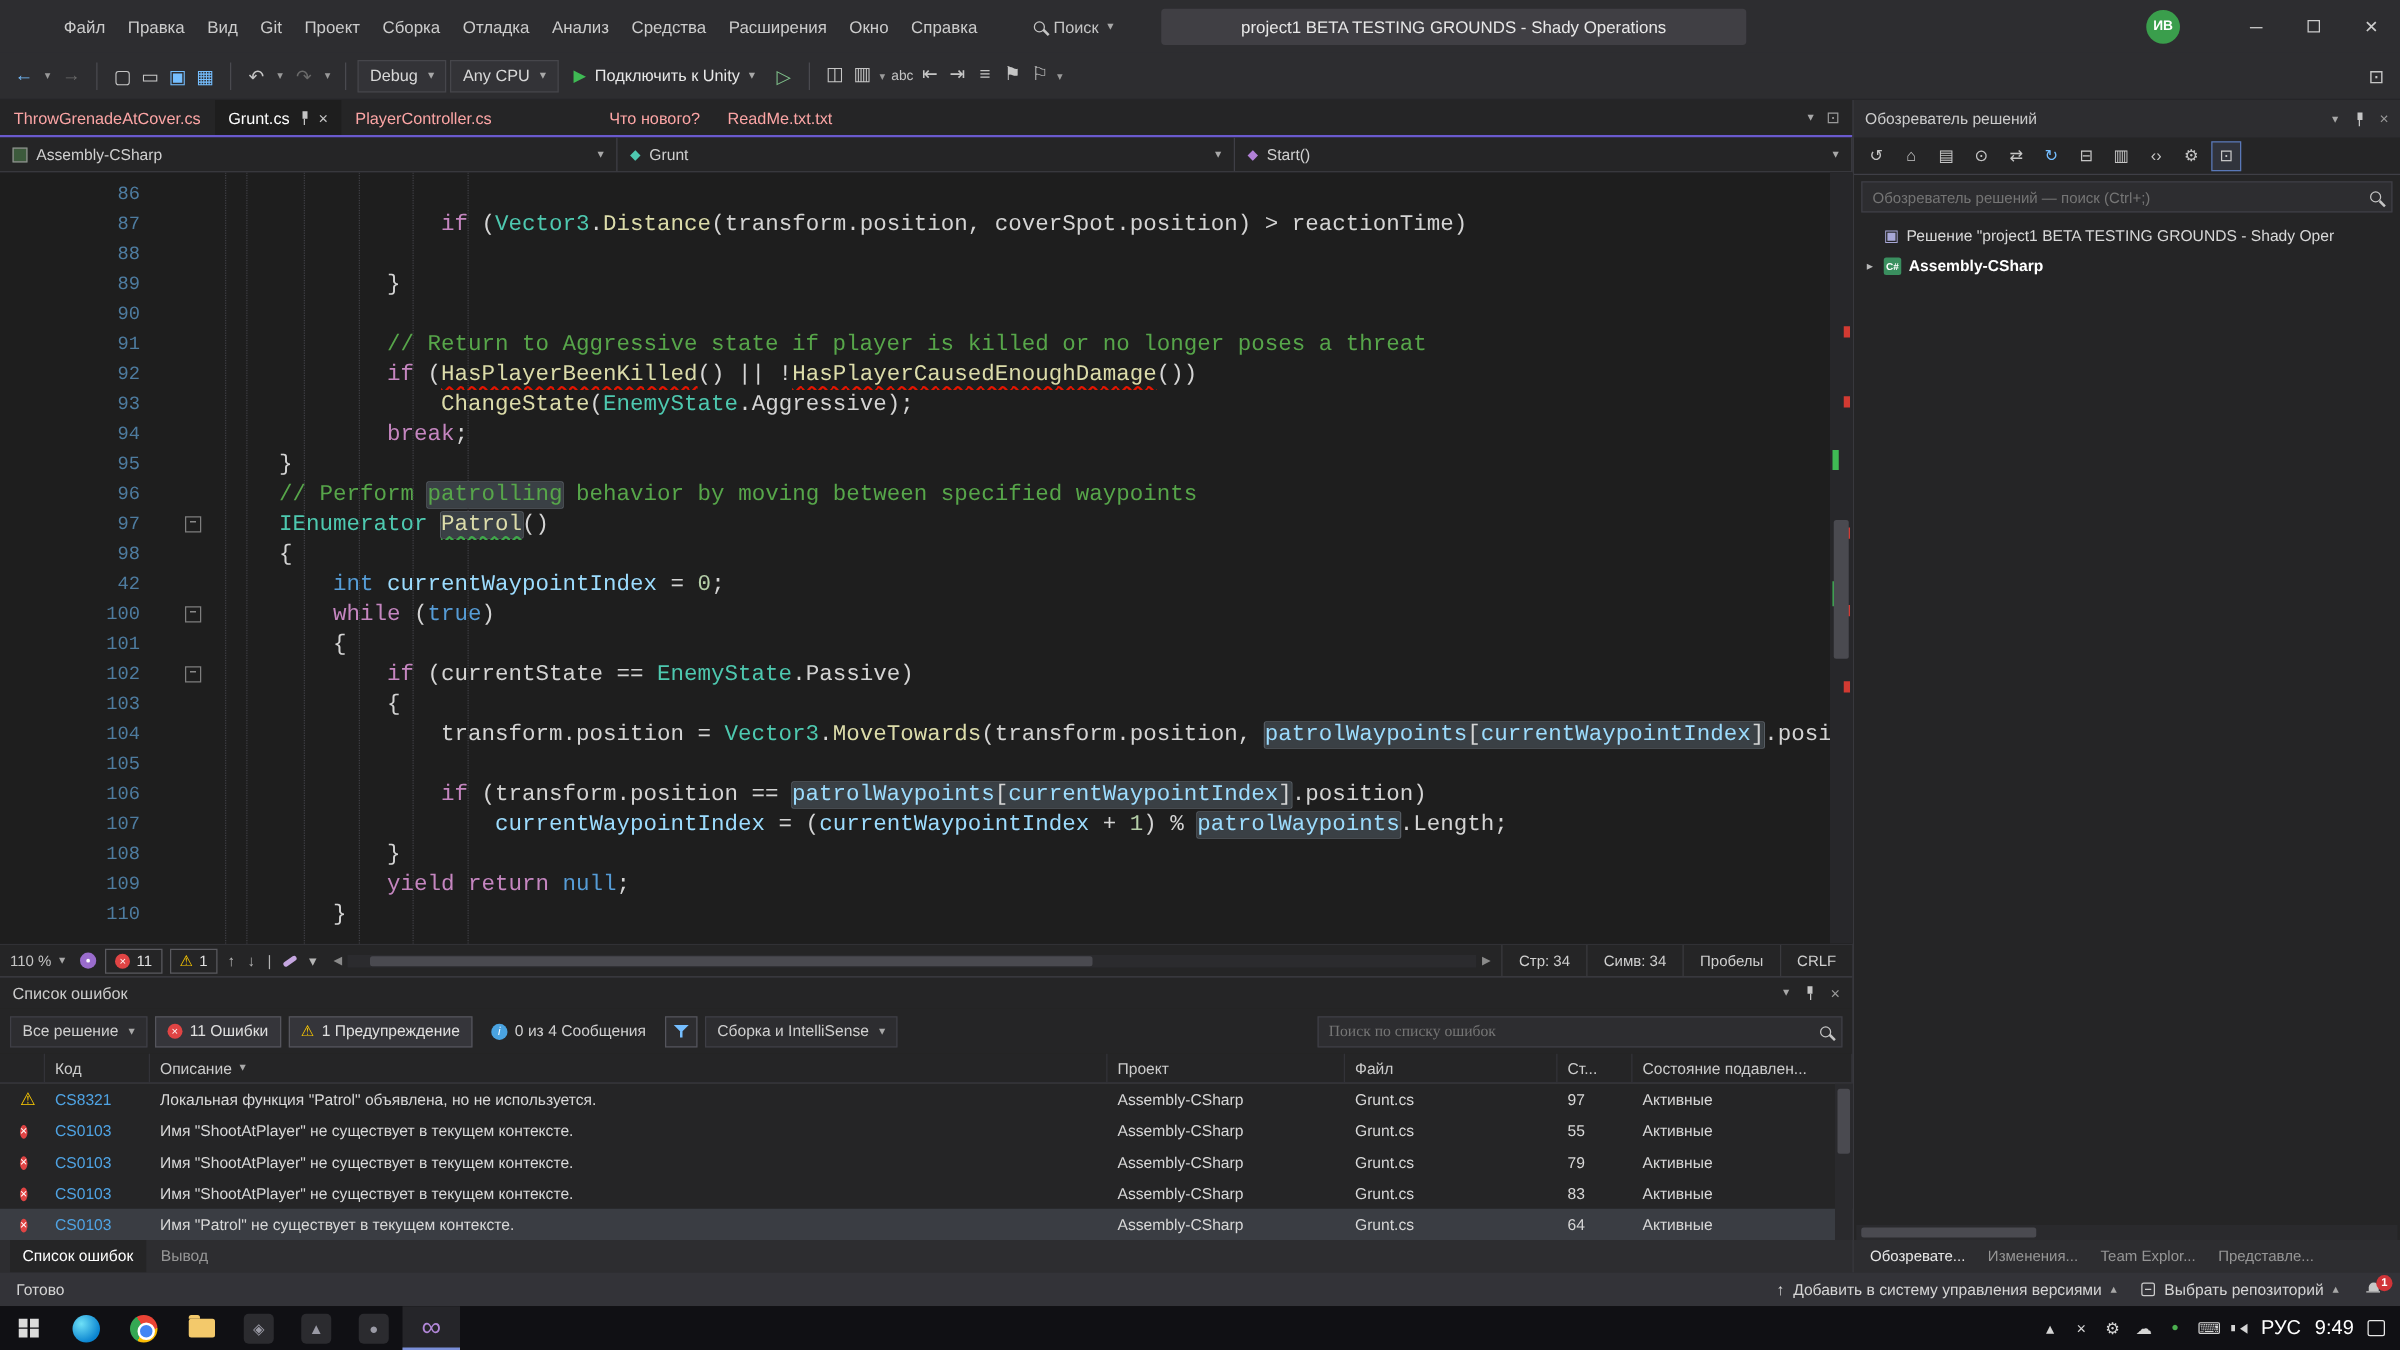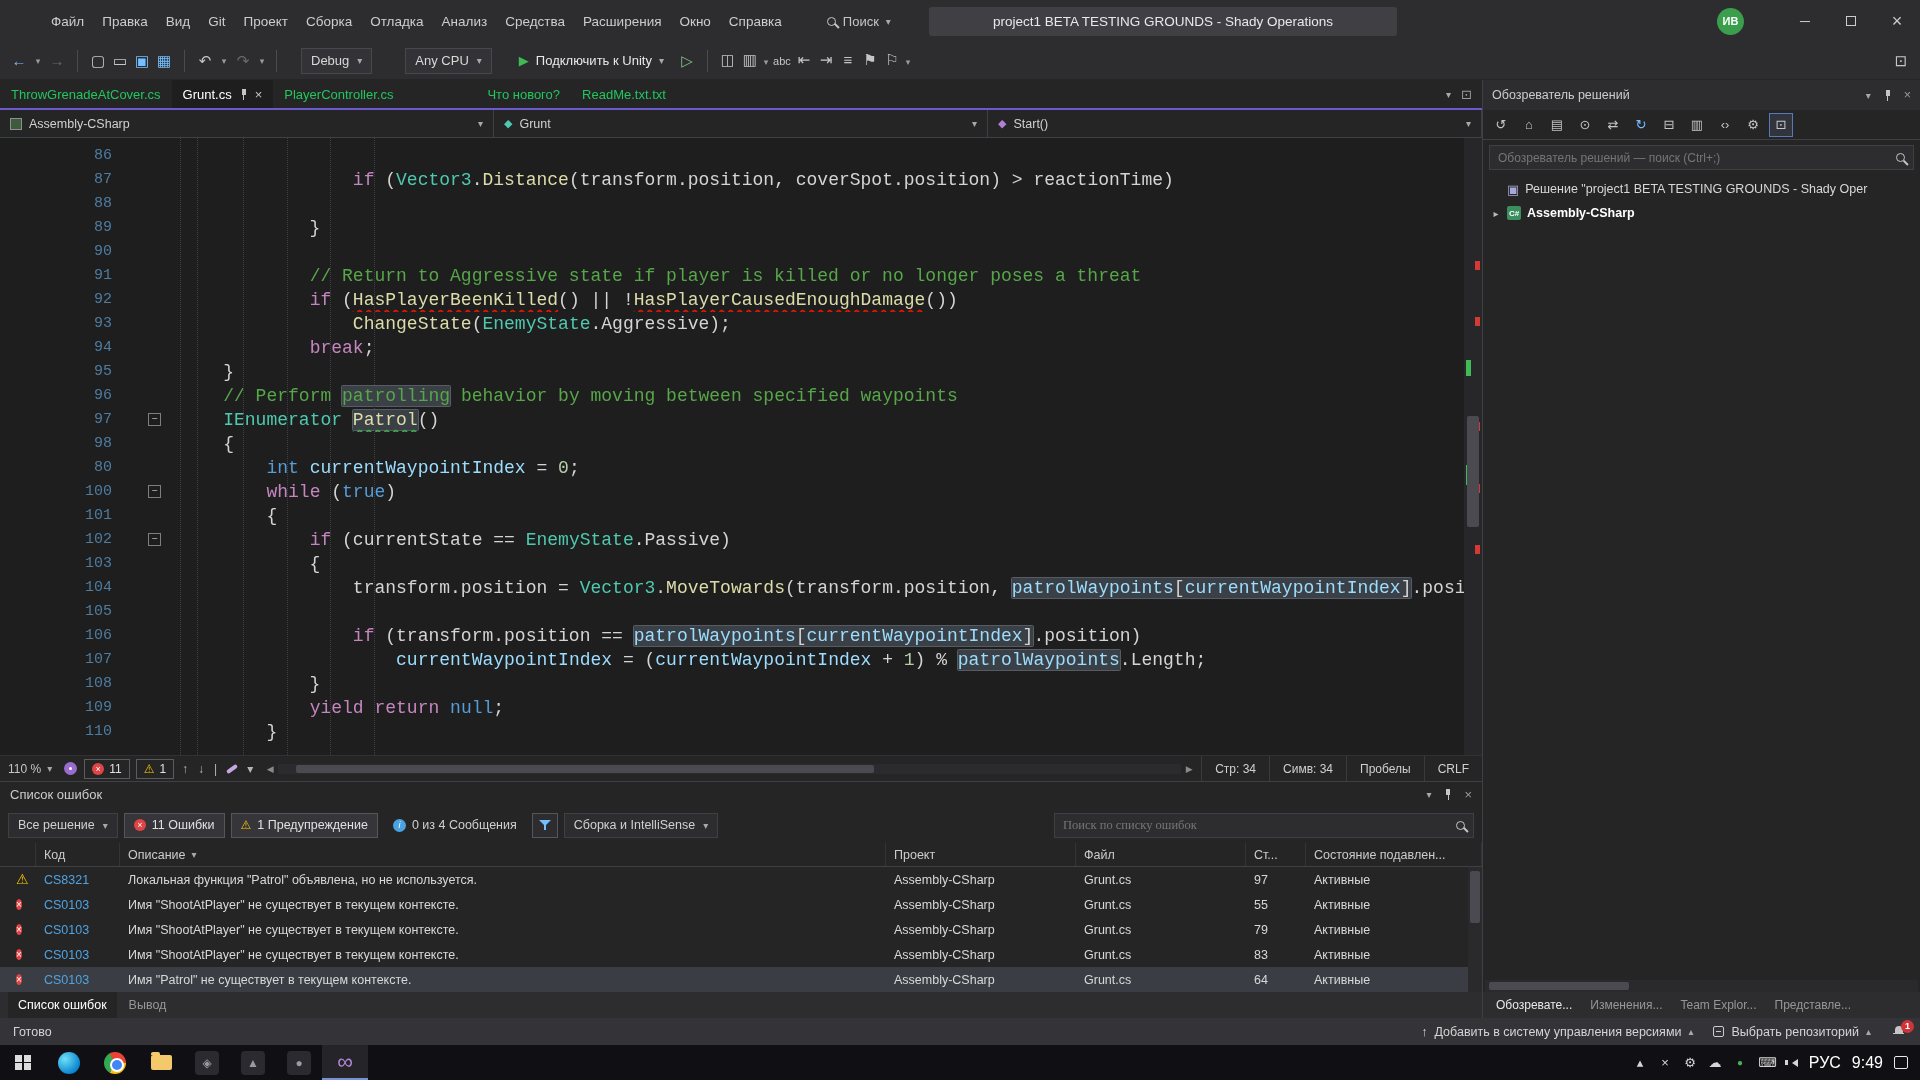--- a/index.html
+++ b/index.html
@@ -33,33 +33,33 @@
 
   
   .toolbar{height:38px;background:var(--chrome_bg);display:flex;align-items:center;padding:0 8px;gap:3px;flex:none;border-bottom:1px solid #252528}
   .tbi{min-width:22px;height:26px;display:inline-flex;align-items:center;justify-content:center;color:#c5c5c5;font-size:15px;padding:0 2px}
   .tbi.blue{color:#75beff}
   .tbi.dim{color:#6a6a6a}
   .tbi.chev-sm{min-width:10px;font-size:9px;color:#9a9a9a}
   .tbi.spell{font-size:11px;letter-spacing:0;color:#c5c5c5}
   .tb-sep{width:1px;height:22px;background:#4a4a4f;margin:0 6px}
   .combo{height:26px;background:#333337;border:1px solid #46464b;display:flex;align-items:center;gap:8px;
-    padding:0 9px;color:#d8d8d8;font-size:13px;margin:0 15px}
+    padding:0 9px;color:#d8d8d8;font-size:13px;margin:0 0}
   .run-btn{height:26px;display:flex;align-items:center;gap:7px;padding:0 9px;color:#e8e8e8;font-size:13px}
   .run-btn .play{color:var(--green);font-size:13px}
   .tbi.green-o{color:#7fbf8a}
   .tb-flex{flex:1}
 
   
   .content{flex:1;display:flex;min-height:0}
   .editor-col{flex:1;display:flex;flex-direction:column;min-width:0;background:var(--panel_bg)}
 
   
   .tabs-row{height:30px;display:flex;align-items:stretch;background:var(--panel_bg);border-bottom:2px solid var(--accent);flex:none}
-  .tab{display:flex;align-items:center;gap:7px;padding:0 11px;font-size:13px;color:#22c55e;cursor:default;white-space:nowrap}
+  .tab{display:flex;align-items:center;gap:7px;padding:0 11px;font-size:13px;color:#fca5a5;cursor:default;white-space:nowrap}
   .tab.active{background:var(--editor_bg);color:#ffffff}
   .tab .tclose{font-size:13px;color:#c5c5c5}
   .tab-gap{margin-left:72px}
   .pin{position:relative;width:9px;height:13px;display:inline-block}
   .pin::before{content:"";position:absolute;left:3px;top:1px;width:4px;height:6px;background:#c5c5c5}
   .pin::after{content:"";position:absolute;left:4.5px;top:7px;width:1px;height:5px;background:#c5c5c5}
   .tabs-end{margin-left:auto;display:flex;align-items:center;gap:10px;padding-right:10px;color:#9a9a9a}
 
   
   .navbar{height:28px;display:grid;grid-template-columns:1fr 1fr 1fr;background:#252526;border-bottom:1px solid var(--border);flex:none}
@@ -393,21 +393,21 @@
                 <span class="ln-text"><span class="cl-p">    </span><span class="cl-t">IEnumerator</span><span class="cl-p"> </span><span class="hlbox"><span class="cl-m cl-wrn">Patrol</span></span><span class="cl-p">()</span></span>
               </div>
               <div class="code-line">
                 <span class="ln-bp"></span>
                 <span class="ln-num">98</span>
                 <span class="ln-outline"></span>
                 <span class="ln-text"><span class="cl-p">    {</span></span>
               </div>
               <div class="code-line">
                 <span class="ln-bp"></span>
-                <span class="ln-num">80</span>
+                <span class="ln-num">42</span>
                 <span class="ln-outline"></span>
                 <span class="ln-text"><span class="cl-p">        </span><span class="cl-k">int</span><span class="cl-p"> </span><span class="cl-f">currentWaypointIndex</span><span class="cl-p"> = </span><span class="cl-n">0</span><span class="cl-p">;</span></span>
               </div>
               <div class="code-line">
                 <span class="ln-bp"></span>
                 <span class="ln-num">100</span>
                 <span class="ln-outline">
                   <span class="fold-box">−</span>
                 </span>
                 <span class="ln-text"><span class="cl-p">        </span><span class="cl-kc">while</span><span class="cl-p"> (</span><span class="cl-k">true</span><span class="cl-p">)</span></span>

